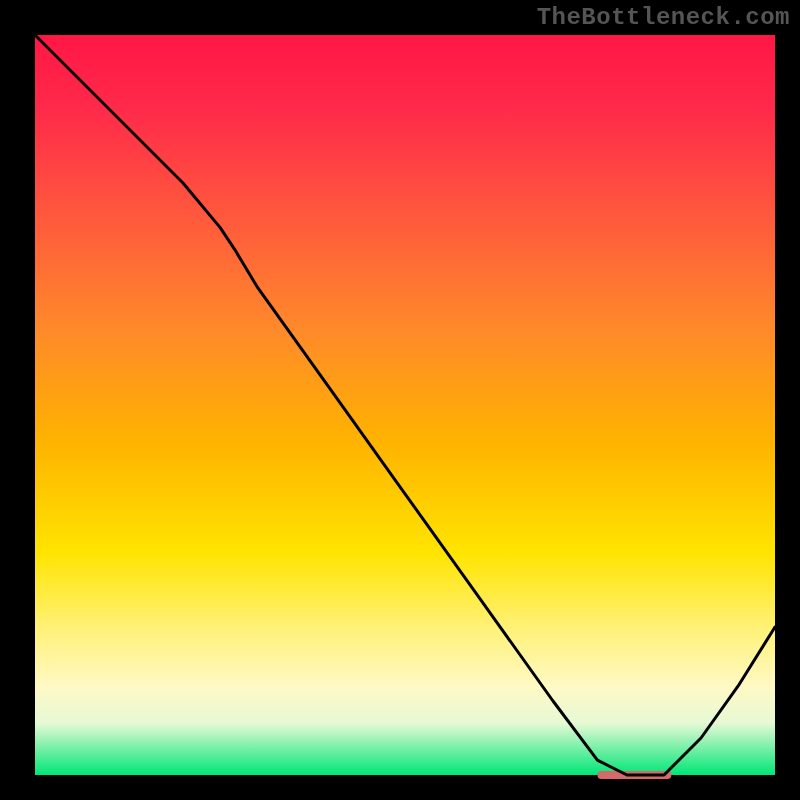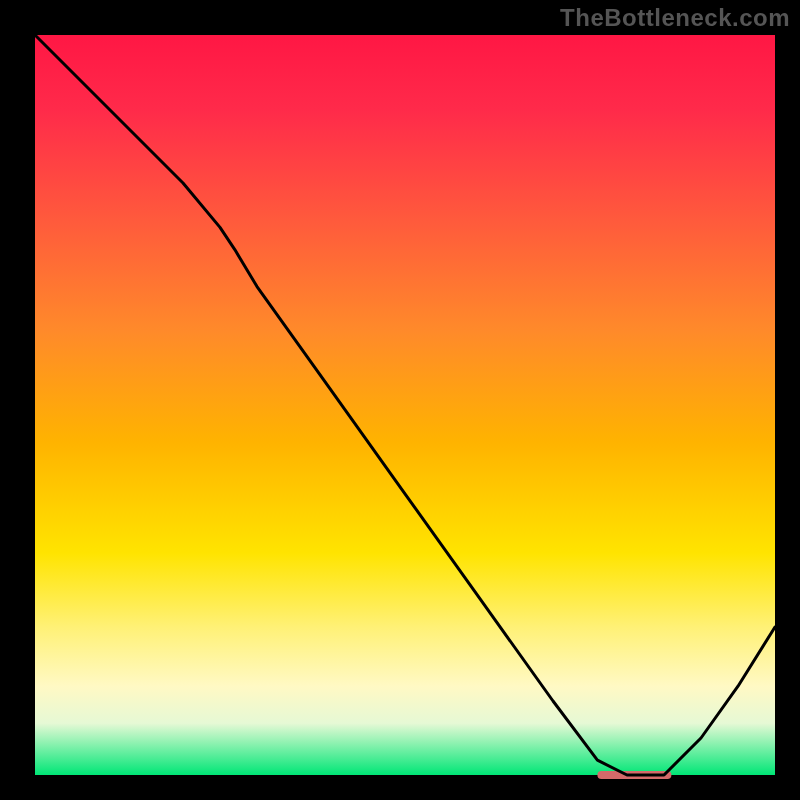--- a/index.html
+++ b/index.html
@@ -8,20 +8,21 @@
     width: 800px;
     height: 800px;
     overflow: hidden;
     background: #000;
     font-family: Arial, Helvetica, sans-serif;
   }
   .frame {
     position: relative;
     width: 800px;
     height: 800px;
+    font-family: Liberation Mono, monospace;
   }
   .watermark {
     position: absolute;
     top: 4px;
     right: 10px;
     color: #555;
     font-size: 24px;
     font-weight: 600;
     letter-spacing: 0.5px;
     z-index: 10;

